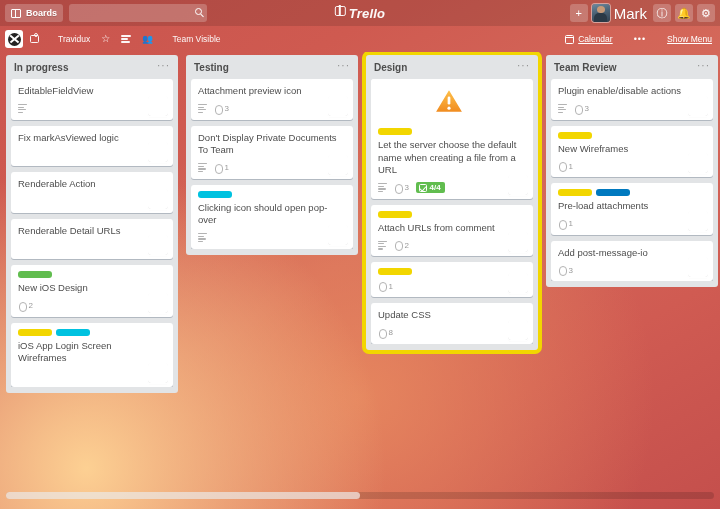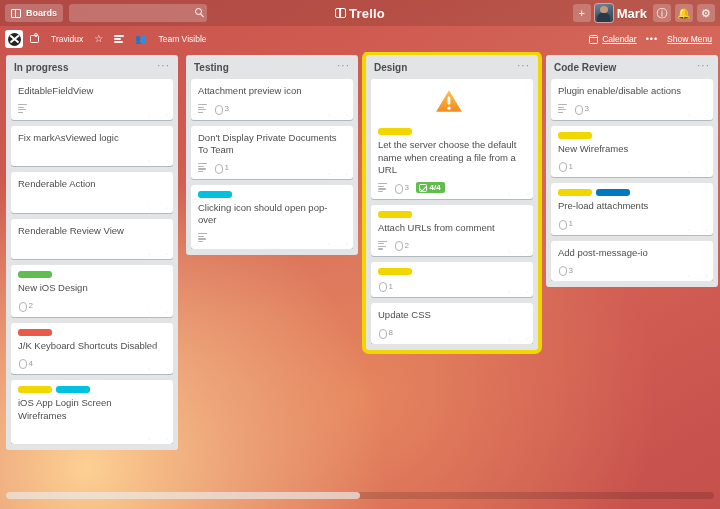--- a/index.html
+++ b/index.html
@@ -54,22 +54,22 @@
   .search-icon {
     position: absolute; right: 5px; top: 4px;
     width: 7px; height: 7px; border: 1.3px solid #fff; border-radius: 50%;
   }
   .search-icon::after {
     content:''; position:absolute; right:-3px; bottom:-2px; width:4px; height:1.3px;
     background:#fff; transform: rotate(45deg);
   }
   #brand {
     position: absolute; left: 50%; transform: translateX(-50%);
-    display: flex; align-items: center; gap: 3px;
-    color: #fff; font-size: 13px; font-weight: bold;
+    display: flex; gap: 3px;
+    color: #fff; font-size: 13px; font-style: italic; font-weight: bold;
     letter-spacing: .2px; opacity: .96;
   }
   .brand-mark {
     width: 11px; height: 10px; border: 1.4px solid #fff; border-radius: 2px;
     position: relative; flex:none;
   }
   .brand-mark::after {
     content:''; position:absolute; left:3.2px; top:-1.4px; bottom:-1.4px; width:1.4px; background:#fff;
   }
   #topbar-right {
@@ -92,21 +92,21 @@
     box-shadow: 0 0 0 1px rgba(255,255,255,0.45);
   }
   #avatar-me::before {
     content:''; position:absolute; left:5px; top:2px; width:8px; height:7px;
     background:#c69a78; border-radius:50% 50% 45% 45%;
   }
   #avatar-me::after {
     content:''; position:absolute; left:2.5px; top:9px; width:13px; height:10px;
     background:#2a3946; border-radius:5px 5px 0 0;
   }
-  #user-name { color:#fff; font-size:13px; font-weight:bold; text-shadow:0 1px 0 rgba(0,0,0,.15); }
+  #user-name { color:#fff; font-size:15px; font-weight:normal; text-shadow:0 1px 0 rgba(0,0,0,.15); }
 
   
   #board-header {
     position: absolute; top: 26px; left: 0; right: 0; height: 26px;
     display: flex; align-items: center; padding: 0 8px 0 5px;
     z-index: 19;
   }
   #board-logo {
     width: 18px; height: 18px; border-radius: 3px; background: #fff;
     display:flex; align-items:center; justify-content:center; flex:none;
@@ -119,33 +119,33 @@
   #board-logo-inner::before, #board-logo-inner::after {
     content:''; position:absolute; left: 1px; top: 5.6px; width: 11px; height: 1.6px; background:#fff;
   }
   #board-logo-inner::before { transform: rotate(40deg); }
   #board-logo-inner::after { transform: rotate(-40deg); }
   #board-title {
     color:#fff; font-size: 13.5px; font-weight: bold; letter-spacing:.1px;
     text-shadow: 0 1px 1px rgba(0,0,0,0.12); margin-right: 12px; cursor:pointer;
   }
   .hdr-item {
-    display:flex; align-items:center; gap:12px; color:#fff; font-size:8.5px;
+    display:flex; align-items:center; gap:19px; color:#fff; font-size:8.5px;
     margin-right: 11px; cursor:pointer; opacity:.95; white-space:nowrap;
   }
   .org-icon {
     width:9px; height:8px; border:1.2px solid #fff; border-radius:1.5px; position:relative;
   }
   .org-icon::after{content:'';position:absolute;left:2.5px;top:-3px;width:2px;height:2px;border:1.2px solid #fff;border-radius:50%;}
   .star-icon { font-size: 10px; line-height:1; }
   .menu-lines { width:10px; display:flex; flex-direction:column; gap:1.6px; }
   .menu-lines i { display:block; height:1.4px; background:#fff; border-radius:1px; }
   .menu-lines i:nth-child(1){width:10px;} .menu-lines i:nth-child(2){width:7px;} .menu-lines i:nth-child(3){width:9px;}
   .people-icon { font-size:9px; line-height:1; }
-  #board-header-right { margin-left: auto; display:flex; align-items:center; gap: 9px; }
+  #board-header-right { margin-left: auto; display:flex; align-items:center; gap: 21px; }
   .cal-icon {
     width:9px; height:9px; border:1.2px solid #fff; border-radius:1.5px; position:relative;
   }
   .cal-icon::before{content:'';position:absolute;left:-1.2px;right:-1.2px;top:1px;height:1.2px;background:#fff;}
   #calendar-link, #show-menu-link {
     color:#fff; font-size:8.5px; text-decoration: underline; cursor:pointer;
     display:flex; align-items:center; gap:4px; white-space:nowrap;
   }
   #dots-more { color:#fff; font-size:9px; letter-spacing:1px; cursor:pointer; }
 
@@ -337,49 +337,36 @@
           <div class="card-title">Fix markAsViewed logic</div>
           <div class="badges"></div>
           <span class="card-avatar"><span class="av-face" style="--skin:#c98f66;--cloth:#2f7f86;background:linear-gradient(160deg,#2f7f86 0%, #c98f66 120%)"></span></span>
         </div>
         <div class="card">
           <div class="card-title">Renderable Action</div>
           <div class="badges"></div>
           <span class="card-avatar"><span class="av-face" style="--skin:#e0b088;--cloth:#c99a5a;background:linear-gradient(160deg,#c99a5a 0%, #e0b088 120%)"></span></span>
         </div>
         <div class="card">
-          <div class="card-title">Renderable Review View</div>
+          <div class="card-title">Renderable Detail URLs</div>
           <div class="badges"></div>
           <span class="card-avatar"><span class="av-face" style="--skin:#cfa57e;--cloth:#4a5a66;background:linear-gradient(160deg,#4a5a66 0%, #cfa57e 120%)"></span></span>
         </div>
         <div class="card">
           <div class="labels">
             <span class="label" style="background:#61bd4f"></span>
           </div>
           <div class="card-title">New iOS Design</div>
           <div class="badges">
             <span class="badge">
               <span class="clip-icon"></span>
               <span>2</span>
             </span>
           </div>
           <span class="card-avatar"><span class="av-face" style="--skin:#c6a184;--cloth:#2b2722;background:linear-gradient(160deg,#2b2722 0%, #c6a184 120%)"></span></span>
-        </div>
-        <div class="card">
-          <div class="labels">
-            <span class="label" style="background:#eb5a46"></span>
-          </div>
-          <div class="card-title">J/K Keyboard Shortcuts Disabled</div>
-          <div class="badges">
-            <span class="badge">
-              <span class="clip-icon"></span>
-              <span>4</span>
-            </span>
-          </div>
-          <span class="card-avatar"><span class="av-face" style="--skin:#d6b49a;--cloth:#3d4147;background:linear-gradient(160deg,#3d4147 0%, #d6b49a 120%)"></span></span>
         </div>
         <div class="card">
           <div class="labels">
             <span class="label" style="background:#f2d600"></span>
             <span class="label" style="background:#00c2e0"></span>
           </div>
           <div class="card-title">iOS App Login Screen Wireframes</div>
           <div class="badges"></div>
           <span class="card-avatar"><span class="av-face" style="--skin:#c08a5e;--cloth:#6d5a3a;background:linear-gradient(160deg,#6d5a3a 0%, #c08a5e 120%)"></span></span>
         </div>
@@ -530,21 +517,21 @@
               <span class="clip-icon"></span>
               <span>8</span>
             </span>
           </div>
           <span class="card-avatar"><span class="av-face" style="--skin:#c08a5e;--cloth:#4e7a4a;background:linear-gradient(160deg,#4e7a4a 0%, #c08a5e 120%)"></span></span>
         </div>
       </div>
     </div>
     <div class="list">
       <div class="list-header">
-        <div class="list-title">Code Review</div>
+        <div class="list-title">Team Review</div>
         <div class="list-dots">···</div>
       </div>
       <div class="cards">
         <div class="card">
           <div class="card-title">Plugin enable/disable actions</div>
           <div class="badges">
             <span class="badge">
               <span class="desc-icon">
                 <i></i>
                 <i></i>

